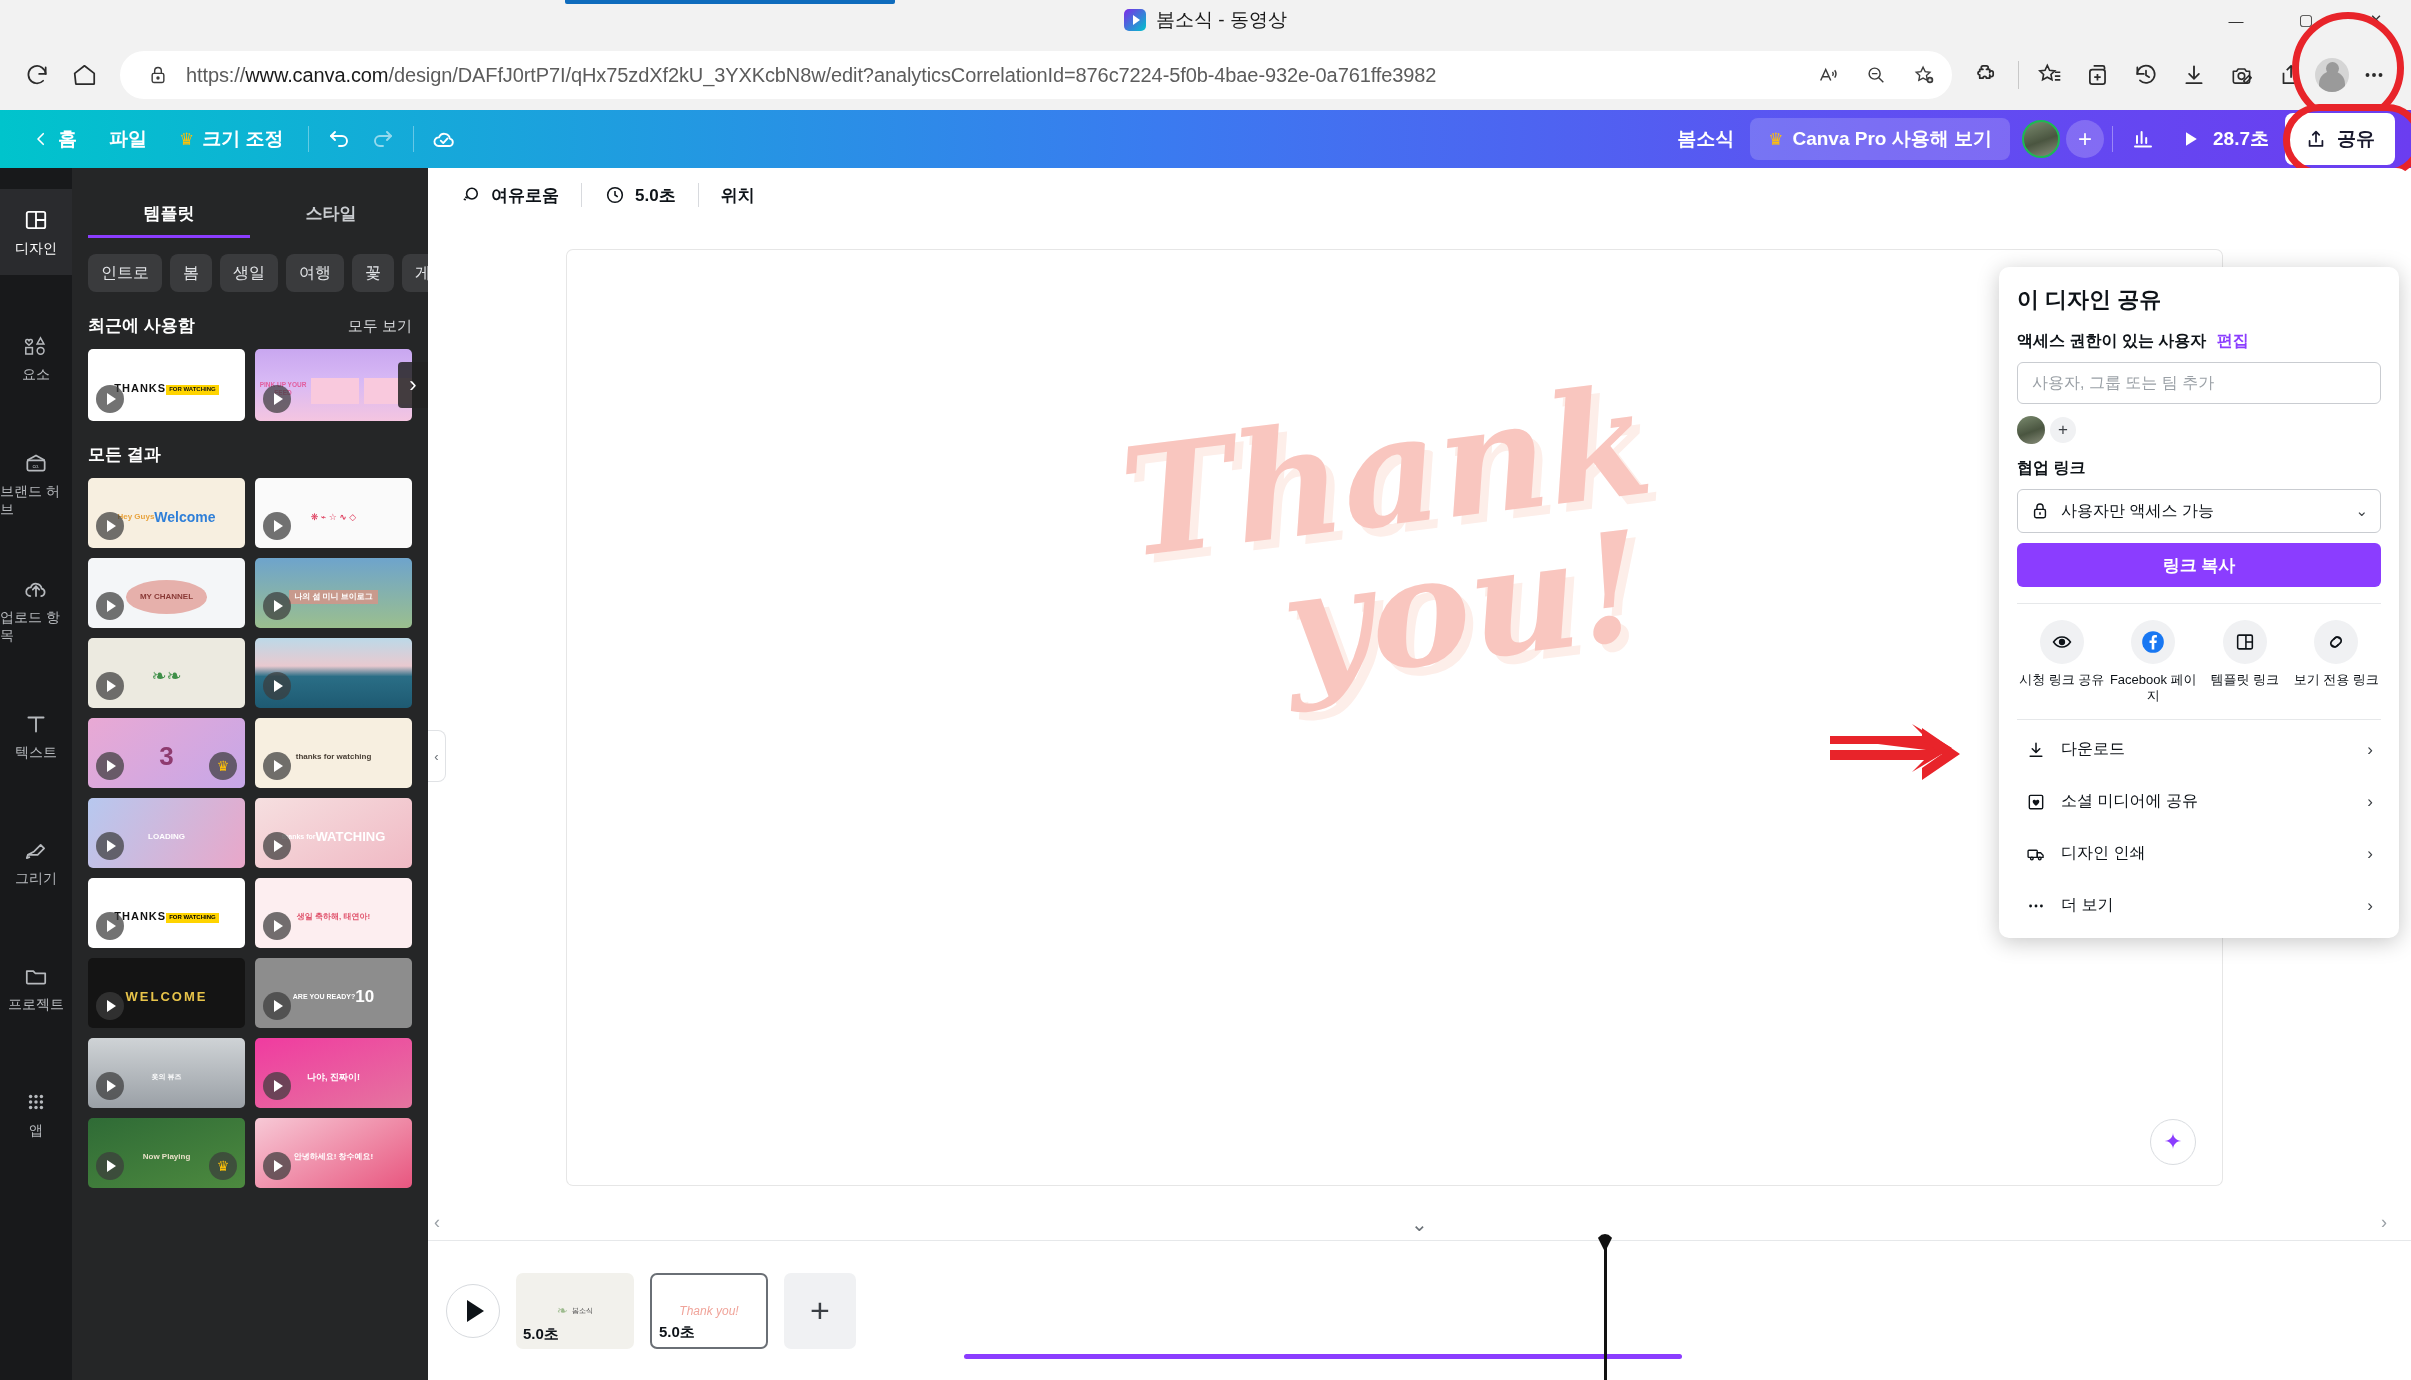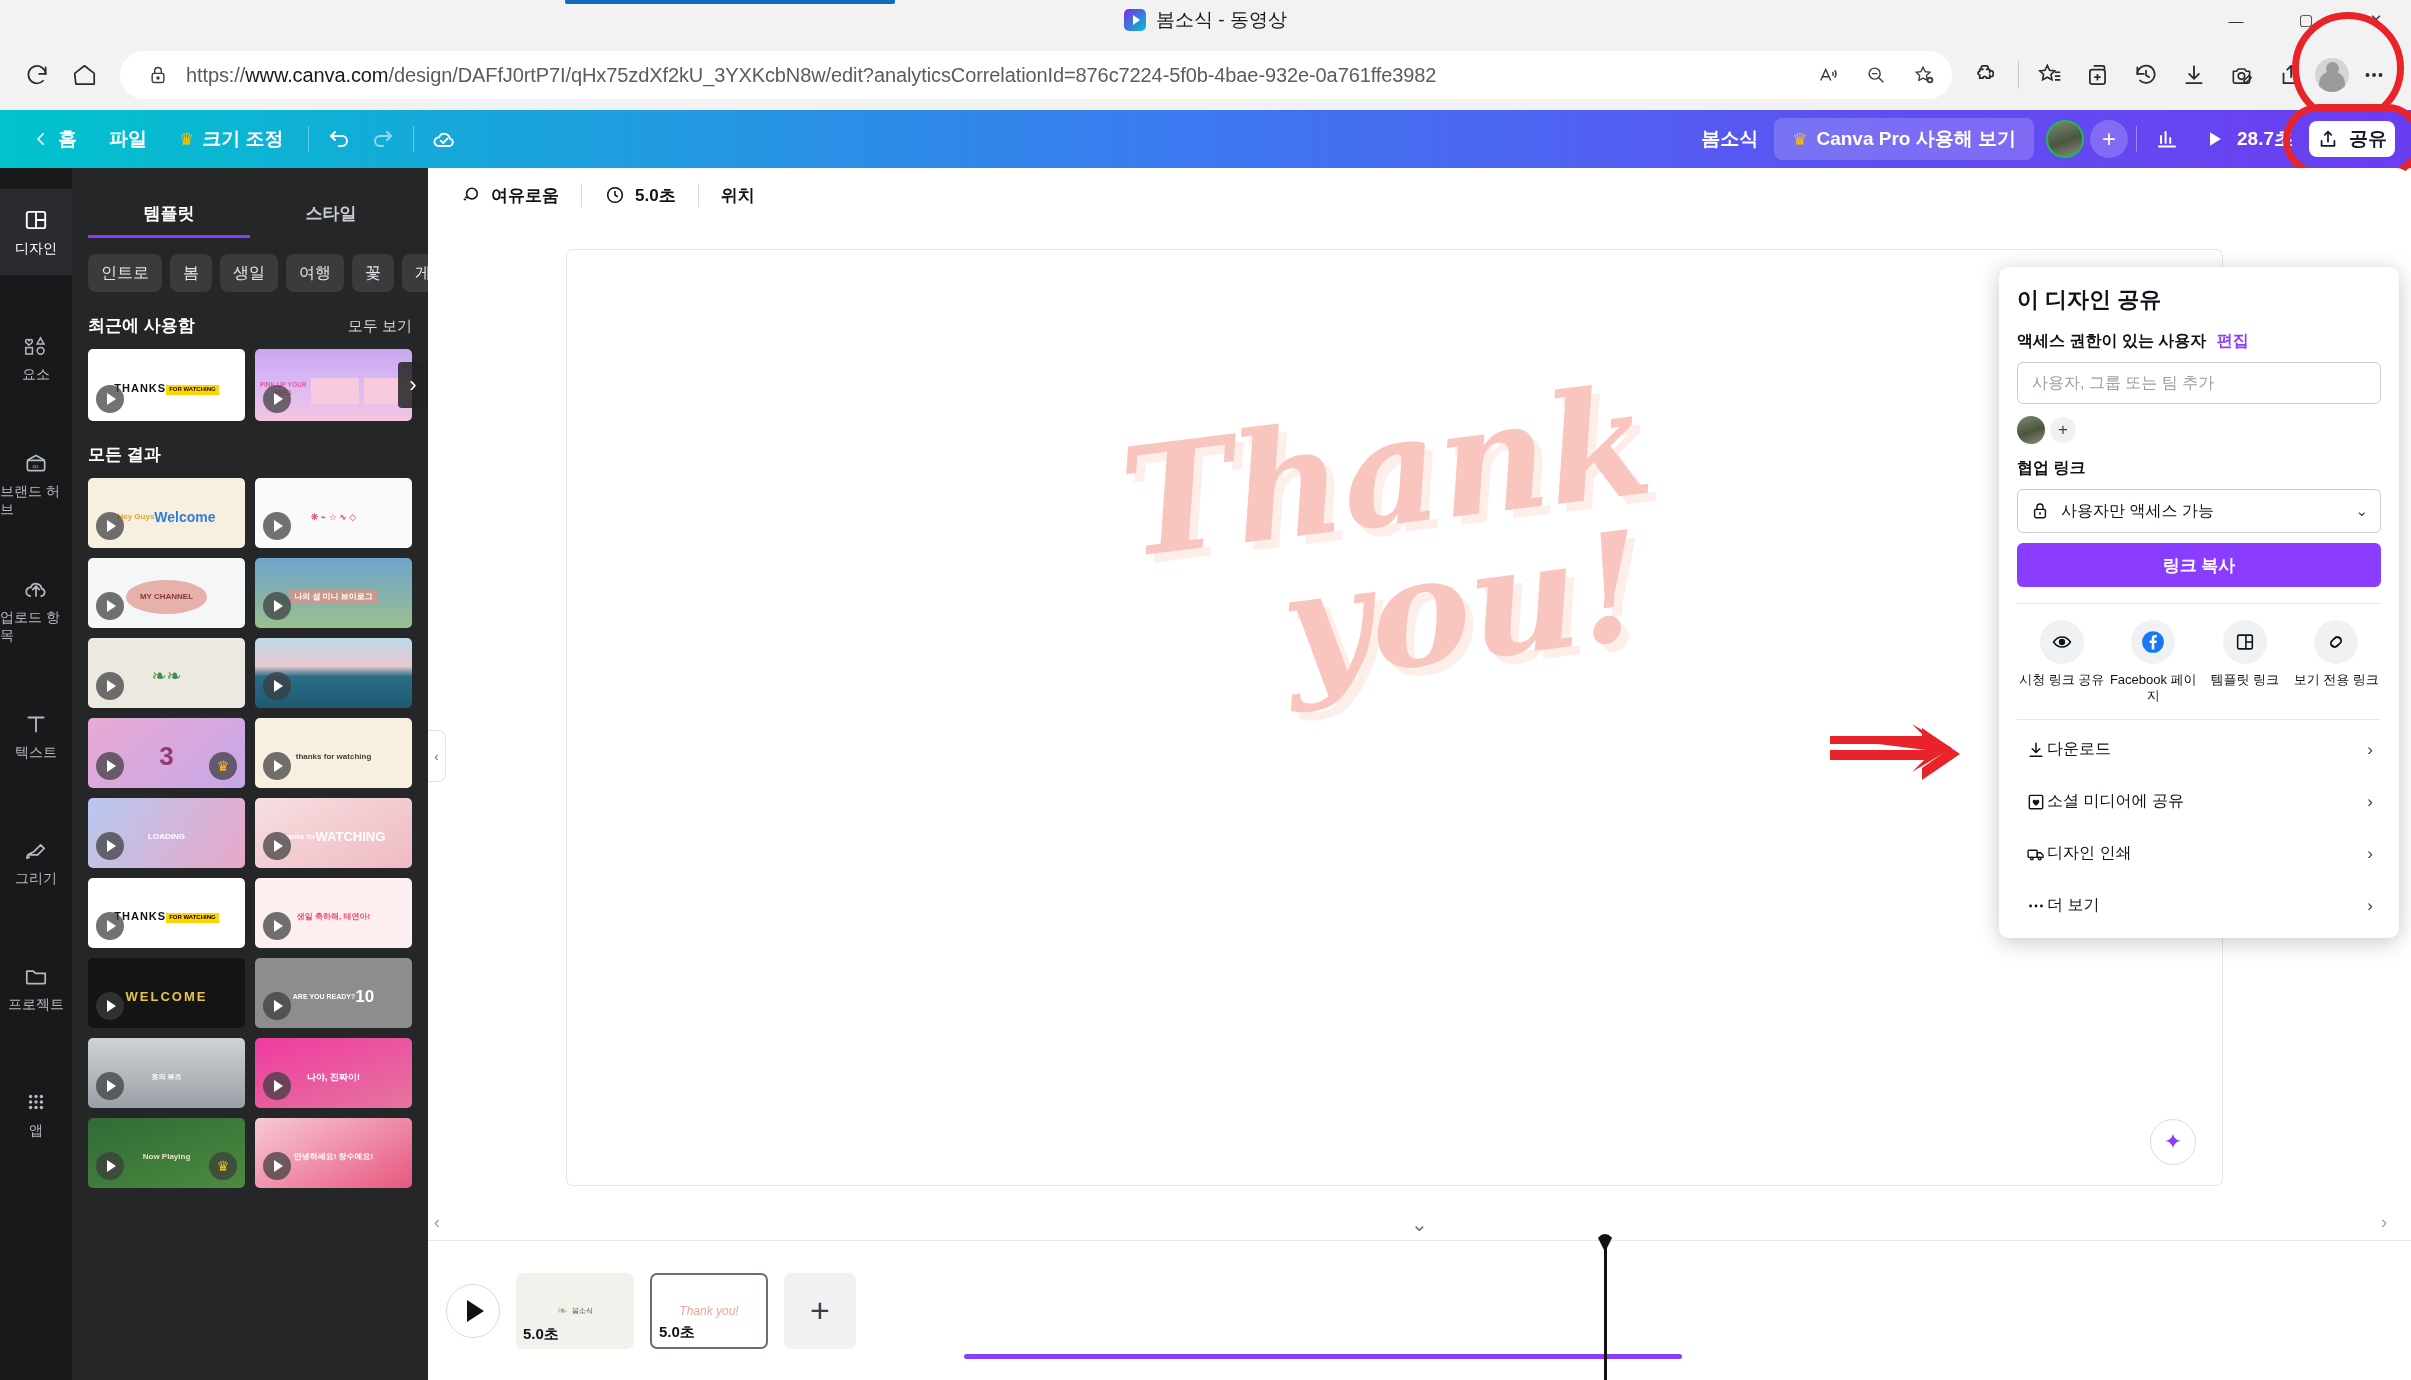--- a/index.html
+++ b/index.html
@@ -109,22 +109,22 @@
     width: 38px; height: 38px; border-radius: 50%;
     background: linear-gradient(160deg,#7b8b6f,#4a5540 55%,#8a8f7c);
     border: 2px solid #1db954;
   }
   .plus-circle {
     width: 38px; height: 38px; border-radius: 50%;
     background: rgba(255,255,255,.2); display: flex;
     align-items: center; justify-content: center; font-size: 24px; color: #fff;
   }
   .share-btn {
-    background: #fff; color: #1a1a2e; height: 36px; border-radius: 8px;
-    display: flex; align-items: center; gap: 10px; padding: 0 8px;
+    background: #fff; color: #1a1a2e; height: 52px; border-radius: 8px;
+    display: flex; align-items: center; gap: 10px; padding: 0 20px;
     font-size: 19px; font-weight: 700;
   }
 
   
   .canva-body { display: flex; height: 1212px; }
   .left-rail {
     width: 72px; background: #18191b; flex: 0 0 72px;
     padding-top: 21px; display: flex; flex-direction: column; align-items: center; gap: 40px;
   }
   .rail-item {
@@ -315,21 +315,21 @@
     padding-top: 16px; gap: 2px;
   }
   .sp-q { flex: 1; display: flex; flex-direction: column; align-items: center; gap: 8px; }
   .sp-q .circ {
     width: 44px; height: 44px; border-radius: 50%; background: #f0f1f3;
     display: flex; align-items: center; justify-content: center;
   }
   .sp-q .lbl { font-size: 13px; color: #0e1318; text-align: center; line-height: 1.25; }
   .sp-list { border-top: 1px solid #e6e8ea; margin-top: 14px; padding-top: 4px; }
   .sp-row {
-    height: 52px; display: flex; align-items: center; gap: 0;
+    height: 52px; display: flex; align-items: center; gap: 14px;
     padding: 0 8px; font-size: 16px; color: #0e1318;
   }
   .sp-row .chev { margin-left: auto; color: #3b3f44; font-size: 17px; }
   .sp-row .ic { width: 22px; display: flex; justify-content: center; color: #0e1318; }
 
   .arrow-annot { position: absolute; left: 1830px; top: 612px; z-index: 45; }
   .panel-collapse {
     position: absolute; left: 428px; top: 620px; width: 18px; height: 52px;
     background: #fff; border: 1px solid #e0e2e5; border-left: 0;
     border-radius: 0 8px 8px 0; display: flex; align-items: center;

